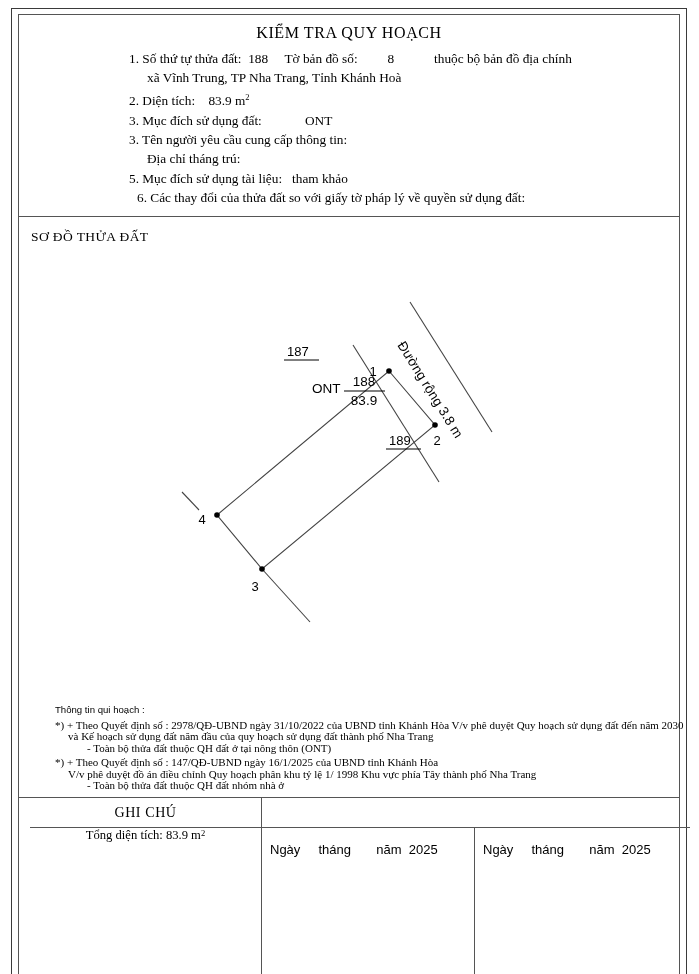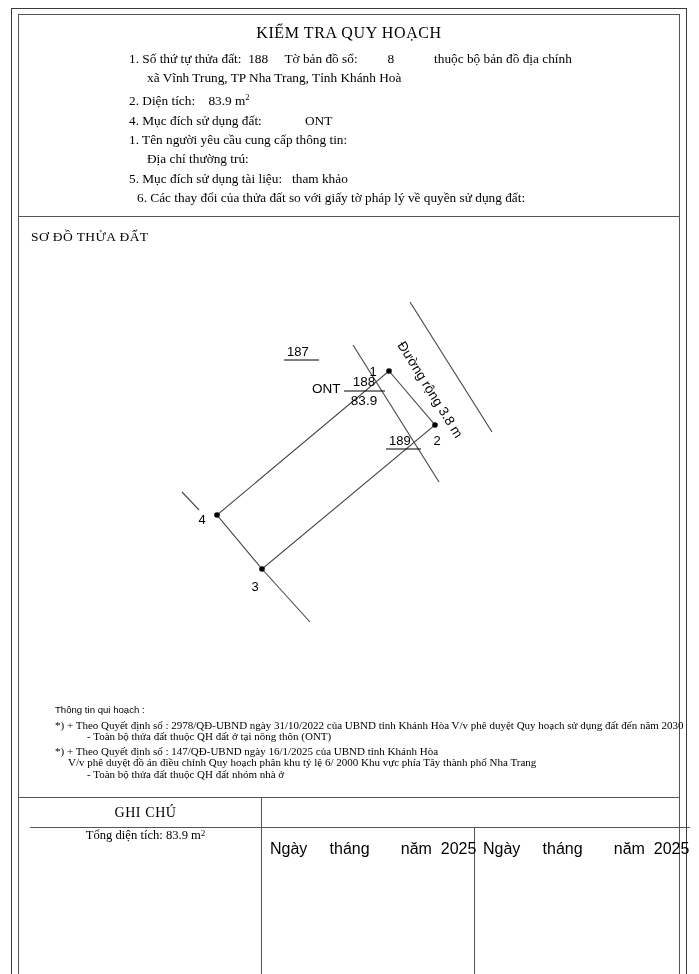--- a/index.html
+++ b/index.html
@@ -108,21 +108,21 @@
   .vdiv-c{position:absolute;left:444px;top:0;width:1px;height:146px;background:#555;}
   #total-area{
     position:absolute;left:0;top:0;width:231px;height:52px;
     display:flex;align-items:flex-start;justify-content:center;
     font-size:12.6px;
   }
   .date-cell{
     position:absolute;top:8px;height:26px;
     display:flex;align-items:center;
     font-family:"Liberation Sans",sans-serif;
-    font-size:16px;
+    font-size:13px;
     white-space:pre;
   }
   #date-cell-1{left:240px;width:200px;}
   #date-cell-2{left:453px;width:200px;}
 
   
   .mtxt{font-family:"Liberation Sans",sans-serif;}
 </style>
 </head>
 <body>
@@ -130,23 +130,23 @@
 <div id="sheet"></div>
 <div id="sheet-inner"></div>
 
 <div id="header">
   <div id="doc-title">KIỂM TRA QUY HOẠCH</div>
 
   <div style="margin-top:7px;">
     <div class="hline">1. Số thứ tự thửa đất:  188     Tờ bản đồ số:         8            thuộc bộ bản đồ địa chính</div>
     <div class="hline ind">xã Vĩnh Trung, TP Nha Trang, Tỉnh Khánh Hoà</div>
     <div class="hline"><span>2. Diện tích:    83.9 m</span><sup>2</sup></div>
-    <div class="hline">4. Mục đích sử dụng đất:             ONT</div>
-    <div class="hline">1. Tên người yêu cầu cung cấp thông tin:</div>
-    <div class="hline ind">Địa chỉ thường trú:</div>
+    <div class="hline">3. Mục đích sử dụng đất:             ONT</div>
+    <div class="hline">3. Tên người yêu cầu cung cấp thông tin:</div>
+    <div class="hline ind">Địa chỉ tháng trú:</div>
     <div class="hline">5. Mục đích sử dụng tài liệu:   tham khảo</div>
     <div class="hline" style="padding-left:118px;">6. Các thay đổi của thửa đất so với giấy tờ pháp lý về quyền sử dụng đất:</div>
   </div>
 </div>
 
 <div id="diagram-section">
   <div id="section-title">SƠ ĐỒ THỬA ĐẤT</div>
 
   <svg id="map" viewBox="0 0 660 460">
 
@@ -179,23 +179,24 @@
     <text class="mtxt" x="345" y="169" font-size="13.5" text-anchor="middle">188</text>
     <line x1="325" y1="174" x2="366" y2="174" stroke="#000" stroke-width="1.1"></line>
     <text class="mtxt" x="345" y="188" font-size="13.5" text-anchor="middle">83.9</text>
 
     <text class="mtxt" x="378" y="128" font-size="13.5" transform="rotate(58 378 128)">Đường rộng 3.8 m</text>
   </svg>
 
   <div id="notes">
     <div id="notes-title">Thông tin qui hoạch :</div>
     <div class="note">*) + Theo Quyết định số : 2978/QĐ-UBND ngày 31/10/2022 của UBND tỉnh Khánh Hòa V/v phê duyệt Quy hoạch sử dụng đất đến năm 2030</div>
+    <div class="note i1">và Kế hoạch sử dụng đất năm đầu của quy hoạch sử dụng đất thành phố Nha Trang</div>
     <div class="note i2">- Toàn bộ thửa đất thuộc QH đất ở tại nông thôn (ONT)</div>
     <div class="note" style="margin-top:3px;">*) + Theo Quyết định số : 147/QĐ-UBND ngày 16/1/2025 của UBND tỉnh Khánh Hòa</div>
-    <div class="note i1">V/v phê duyệt đồ án điều chỉnh Quy hoạch phân khu tỷ lệ 6/ 2000 Khu vực phía Tây thành phố Nha Trang</div>
+    <div class="note i1">V/v phê duyệt đồ án điều chỉnh Quy hoạch phân khu tỷ lệ 1/ 1998 Khu vực phía Tây thành phố Nha Trang</div>
     <div class="note i2">- Toàn bộ thửa đất thuộc QH đất nhóm nhà ở</div>
   </div>
 </div>
 
 <div id="table">
   <div id="ghichu-row">
     <div id="ghichu-label">GHI CHÚ</div>
     <div class="vdiv-a"></div>
   </div>
   <div id="sign-row">

